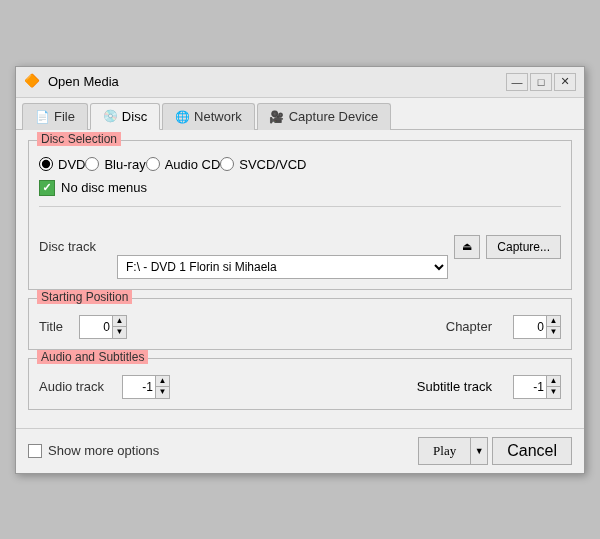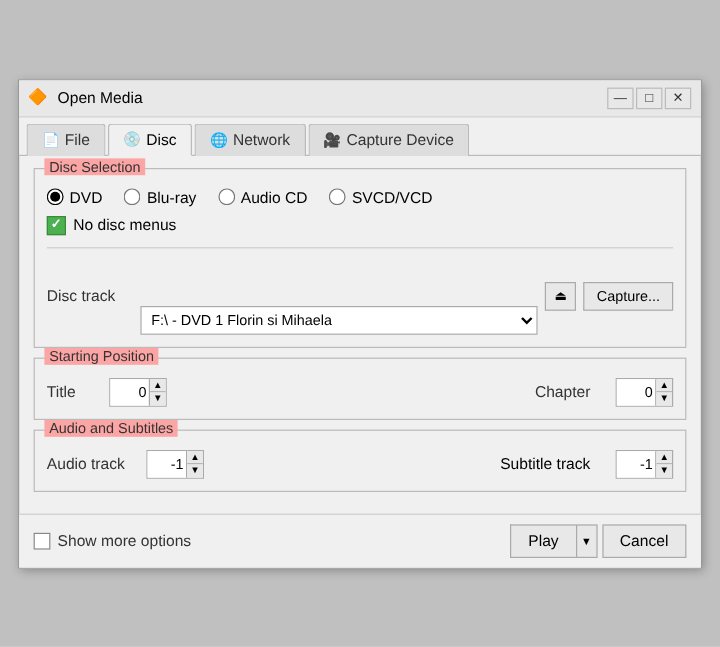--- a/index.html
+++ b/index.html
@@ -113,21 +113,20 @@
       padding: 0 4px;
       font-size: 12px;
       font-weight: normal;
       color: #333;
     }
 
     
     .radio-row {
       display: flex;
       align-items: center;
-      gap: 18px;
       margin-top: 8px;
       margin-bottom: 8px;
     }
     .radio-item {
       display: flex;
       align-items: center;
       gap: 5px;
       cursor: pointer;
     }
     .radio-input {
@@ -205,21 +204,21 @@
 
     
     .position-row {
       display: flex;
       align-items: center;
       margin-top: 8px;
     }
     .pos-item {
       display: flex;
       align-items: center;
-      gap: 12px;
+      gap: 0;
     }
     .pos-label {
       min-width: 40px;
       color: #333;
     }
     .spinner-wrap {
       display: flex;
       align-items: center;
       border: 1px solid #aaa;
       background: white;
@@ -305,41 +304,42 @@
       gap: 0;
     }
     .play-btn {
       height: 28px;
       padding: 0 14px;
       background: #e8e8e8;
       border: 1px solid #aaa;
       border-right: none;
       cursor: pointer;
       font-size: 13px;
+      font-family: Liberation Serif, serif;
     }
     .play-dropdown {
       width: 18px;
       height: 28px;
       background: #e8e8e8;
       border: 1px solid #aaa;
       border-right: 1px solid #aaa;
       cursor: pointer;
       font-size: 9px;
       display: flex;
       align-items: center;
       justify-content: center;
     }
     .cancel-btn {
       height: 28px;
       padding: 0 14px;
       background: #e8e8e8;
       border: 1px solid #aaa;
       margin-left: 4px;
       cursor: pointer;
-      font-size: 13px;
+      font-size: 16px;
     }
   </style>
 </head>
 <body>
 
 <div class="window">
 
   <div class="title-bar">
     <div class="title-bar-left">
       <span class="vlc-icon">🔶</span>

